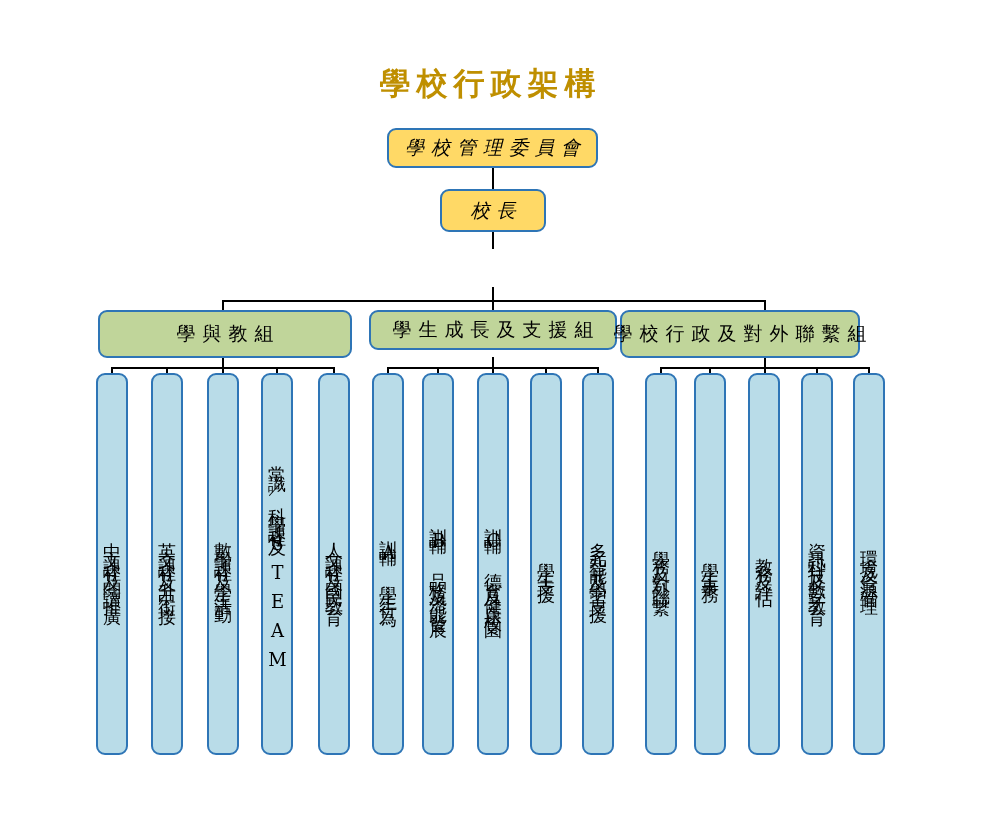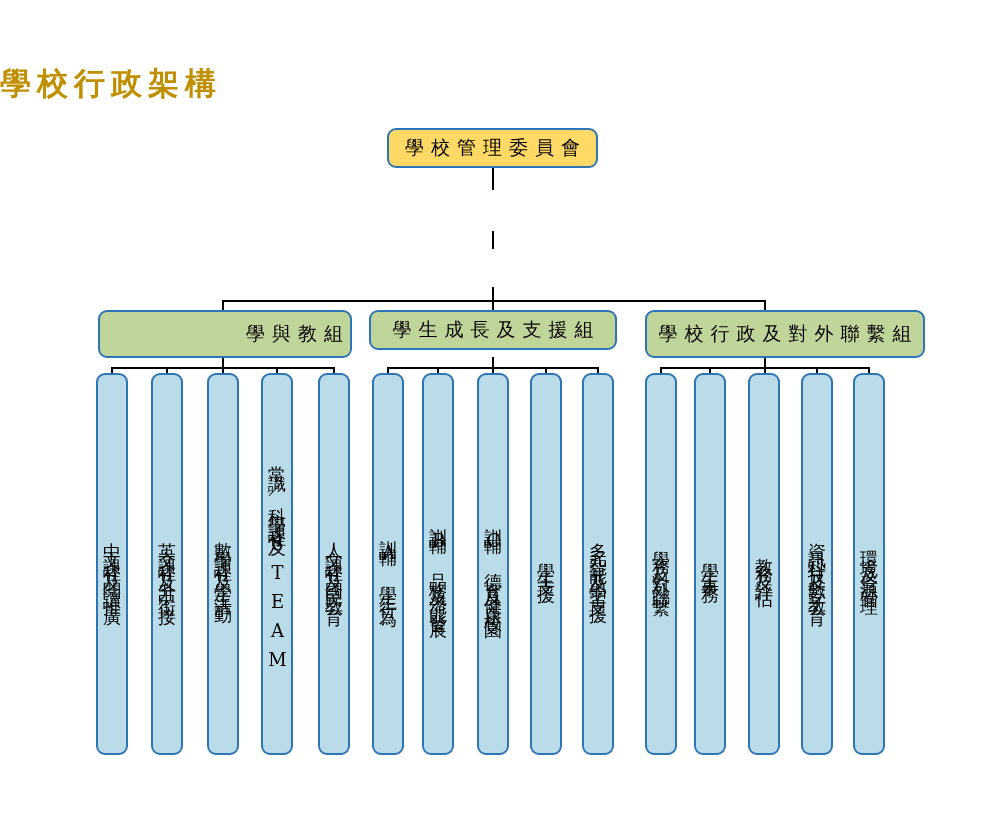--- a/index.html
+++ b/index.html
@@ -14,38 +14,38 @@
   #canvas{
     position:relative;
     width:981px;height:825px;
     background:#ffffff;
     font-family:"DejaVu Serif","Liberation Serif",serif;
     overflow:hidden;
   }
   #connectors{position:absolute;left:0;top:0;z-index:1;}
   .diagram-title{
     position:absolute;left:0;top:63px;width:981px;
-    text-align:left;
+    text-align:center;
     font-size:31px;font-weight:bold;
     color:var(--accent-title);
     letter-spacing:6px;
   }
   .node{
     position:absolute;z-index:2;
     box-sizing:border-box;
     border:2.5px solid var(--border-blue);
     border-radius:9px;
     display:flex;align-items:center;justify-content:center;
     color:#000;
     background:var(--yellow-fill);
   }
   .h-label{
     font-size:19px;letter-spacing:7px;padding-left:7px;white-space:nowrap;
   }
-  .yellow{background:var(--yellow-fill);}
+  .yellow{background:var(--yellow-fill);font-style:italic;}
   .green{background:var(--green-fill);}
   .column{
     position:absolute;z-index:2;
     box-sizing:border-box;
     top:373px;height:382px;width:32px;
     border:2.5px solid var(--border-blue);
     border-radius:9px;
     background:var(--blue-fill);
     display:flex;align-items:center;justify-content:center;
   }
@@ -100,29 +100,32 @@
       <line x1="869" y1="367" x2="869" y2="374"></line>
     </g>
   </svg>
 
   <div class="diagram-title">學校行政架構</div>
 
   <div class="node yellow" style="left:387px;top:128px;width:211px;height:40px;">
     <span class="h-label">學校管理委員會</span>
   </div>
 
+  <div class="node yellow" style="left:440px;top:189px;width:106px;height:43px;">
+    <span class="h-label">校長</span>
+  </div>
 
 
-  <div class="node green" style="left:98px;top:310px;width:254px;height:48px;justify-content:flex-end;">
+  <div class="node green" style="left:98px;top:310px;width:254px;height:48px;">
     <span class="h-label">學與教組</span>
   </div>
   <div class="node green" style="left:369px;top:310px;width:248px;height:40px;">
     <span class="h-label">學生成長及支援組</span>
   </div>
-  <div class="node green" style="left:645px;top:310px;width:280px;height:48px;text-align:right;">
+  <div class="node green" style="left:620px;top:310px;width:240px;height:48px;text-align:right;">
     <span class="h-label">學校行政及對外聯繫組</span>
   </div>
 
   <div class="column" style="left:96px;">
     <span class="v-label">中文課程及閱讀推廣</span>
   </div>
   <div class="column" style="left:151px;">
     <span class="v-label">英文課程及升中銜接</span>
   </div>
   <div class="column" style="left:207px;">

